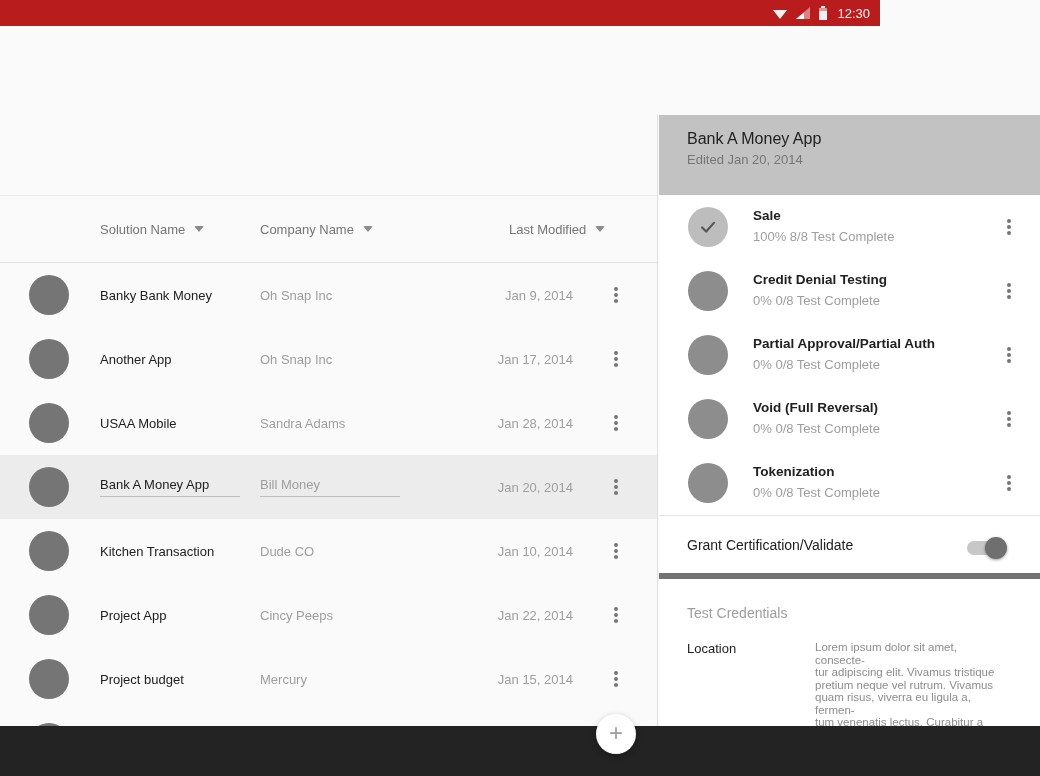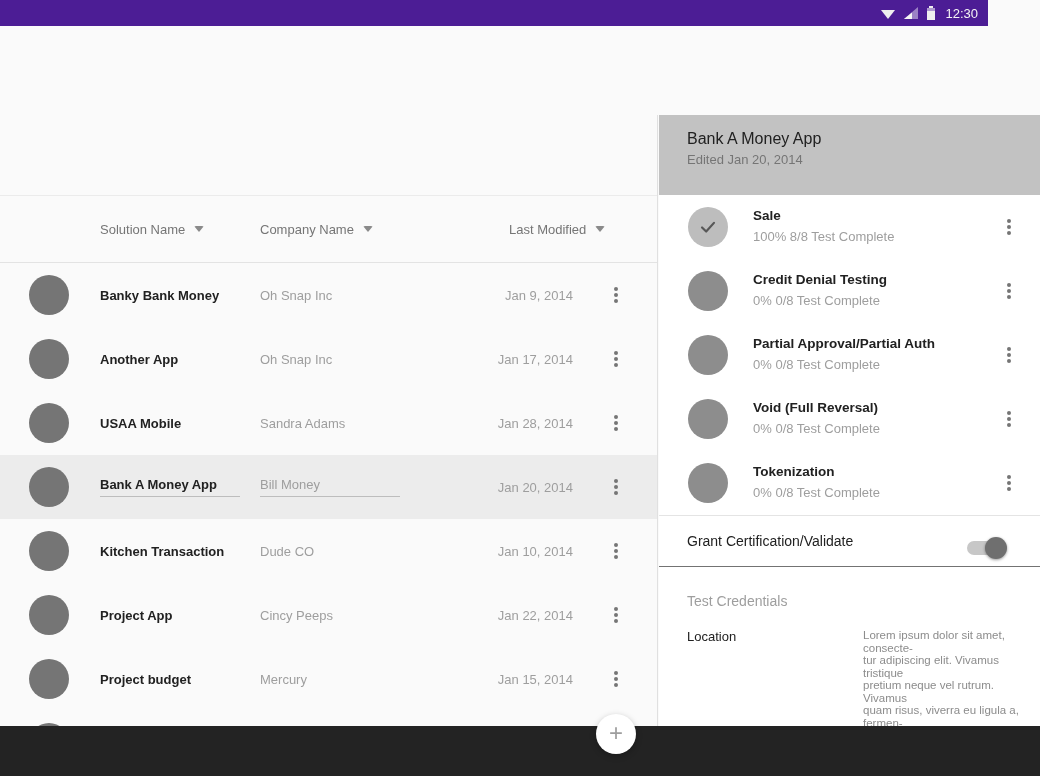--- a/index.html
+++ b/index.html
@@ -1,20 +1,20 @@
 <!DOCTYPE html>
 <html><head>
 <meta charset="utf-8">
 <style>
   html,body{margin:0;padding:0;}
   body{width:1040px;height:776px;overflow:hidden;font-family:"Liberation Sans",sans-serif;background:#fafafa;}
   .screen{position:relative;width:1040px;height:776px;overflow:hidden;}
 
   
-  .status-bar{position:absolute;left:0;top:0;width:988px;height:26px;background:#4c1d95;
+  .status-bar{position:absolute;left:0;top:0;width:880px;height:26px;background:#b91c1c;
     display:flex;align-items:center;justify-content:flex-end;gap:7px;padding-right:10px;box-sizing:border-box;z-index:10;}
   .status-bar .time{color:#f4f4f4;font-size:13px;margin-left:2px;}
   .sb-icon{display:block;}
 
   
   .app-bar{position:absolute;left:0;top:26px;width:1040px;height:89px;background:#e1e1e1;z-index:9;
     box-shadow:0 1px 2px rgba(0,0,0,0.10);}
   .menu-btn{position:absolute;left:41px;top:66px;width:22px;height:16px;display:flex;flex-direction:column;justify-content:space-between;cursor:pointer;}
   .menu-btn i{display:block;height:2px;background:#4d4d4d;border-radius:1px;}
   .app-title{position:absolute;left:100px;top:55px;font-size:28px;color:#262626;}
@@ -28,21 +28,21 @@
   .search-row{position:relative;height:80px;border-bottom:1px solid #ebebeb;}
   .table-header{position:relative;height:66px;border-bottom:1px solid #e3e3e3;}
   .th{position:absolute;top:0;height:100%;display:flex;align-items:center;gap:9px;font-size:13px;color:#757575;cursor:pointer;}
   .th-solution{left:100px;align-items:center;} .th-company{left:260px;} .th-modified{left:493px;margin-left:16px;}
   .sort-arrow{width:0;height:0;border-left:5px solid transparent;border-right:5px solid transparent;border-top:6px solid #8a8a8a;border-radius:2px;}
 
   .row{position:relative;height:64px;}
   .row.selected{background:#ececec;}
   .avatar{position:absolute;left:29px;top:12px;width:40px;height:40px;border-radius:50%;background:#757575;}
   .cell{position:absolute;top:50%;transform:translateY(-50%);font-size:13px;}
-  .cell-solution{left:100px;color:#212121;font-weight:bold;}
+  .cell-solution{left:100px;color:#212121;font-weight:normal;}
   .cell-company{left:260px;color:#9e9e9e;}
   .cell-date{left:410px;width:163px;text-align:right;color:#9e9e9e;}
   .uw{display:inline-block;}
   .row.selected .uw{width:140px;border-bottom:1px solid #bdbdbd;padding-bottom:4px;}
   .dots{position:absolute;left:606px;top:50%;transform:translateY(-50%);width:20px;height:20px;
     display:flex;flex-direction:column;align-items:center;justify-content:center;gap:2px;cursor:pointer;}
   .dots i{width:4px;height:4px;border-radius:50%;background:#757575;display:block;}
 
   
   .right-panel{position:absolute;left:659px;top:115px;width:381px;height:611px;background:#ffffff;overflow:hidden;}
@@ -52,31 +52,31 @@
 
   .test-item{position:relative;height:64px;}
   .t-avatar{left:29px;background:#8d8d8d;display:flex;align-items:center;justify-content:center;}
   .test-item .check{display:none;}
   .test-item.complete .t-avatar{background:#bdbdbd;}
   .test-item.complete .check{display:block;}
   .t-name{position:absolute;left:94px;top:13px;font-size:13.5px;font-weight:bold;color:#212121;}
   .t-status{position:absolute;left:94px;top:34px;font-size:13px;color:#9e9e9e;}
   .t-dots{left:340px;}
 
-  .grant-row{position:relative;height:52px;border-top:1px solid #e4e4e4;border-bottom:1px solid #737373;box-sizing:border-box;}
+  .grant-row{position:relative;height:64px;border-top:1px solid #e4e4e4;border-bottom:6px solid #737373;box-sizing:border-box;}
   .grant-label{position:absolute;left:28px;top:50%;transform:translateY(-50%);font-size:14px;color:#212121;}
   .switch{position:absolute;right:33px;top:0;width:46px;height:64px;cursor:pointer;}
   .switch .track{position:absolute;right:6px;top:25px;width:34px;height:14px;border-radius:7px;background:#c7c7c7;}
   .switch .thumb{position:absolute;right:0;top:21px;width:22px;height:22px;border-radius:50%;background:#bdbdbd;
     box-shadow:0 1px 3px rgba(0,0,0,0.4);}
   .switch.on .thumb{background:#6f6f6f;}
 
   .credentials{padding:26px 0 0 28px;}
   .cred-title{font-size:14px;color:#9e9e9e;}
-  .loc-row{display:flex;margin-top:20px;gap:48px;}
+  .loc-row{display:flex;margin-top:20px;}
   .loc-label{width:128px;font-size:13px;color:#212121;flex:none;}
   .loc-text{width:192px;font-size:11.5px;line-height:12.5px;color:#8c8c8c;white-space:pre-line;}
 
   
   .bottom-bar{position:absolute;left:0;top:726px;width:1040px;height:50px;background:#232323;z-index:20;}
   .fab{position:absolute;left:596px;top:714px;width:40px;height:40px;border-radius:50%;background:#ffffff;z-index:21;
     box-shadow:0 2px 6px rgba(0,0,0,0.25);display:flex;align-items:center;justify-content:center;cursor:pointer;}
   .fab span{color:#9e9e9e;font-size:24px;font-weight:300;line-height:1;margin-top:-2px;}
 </style>
 </head>

